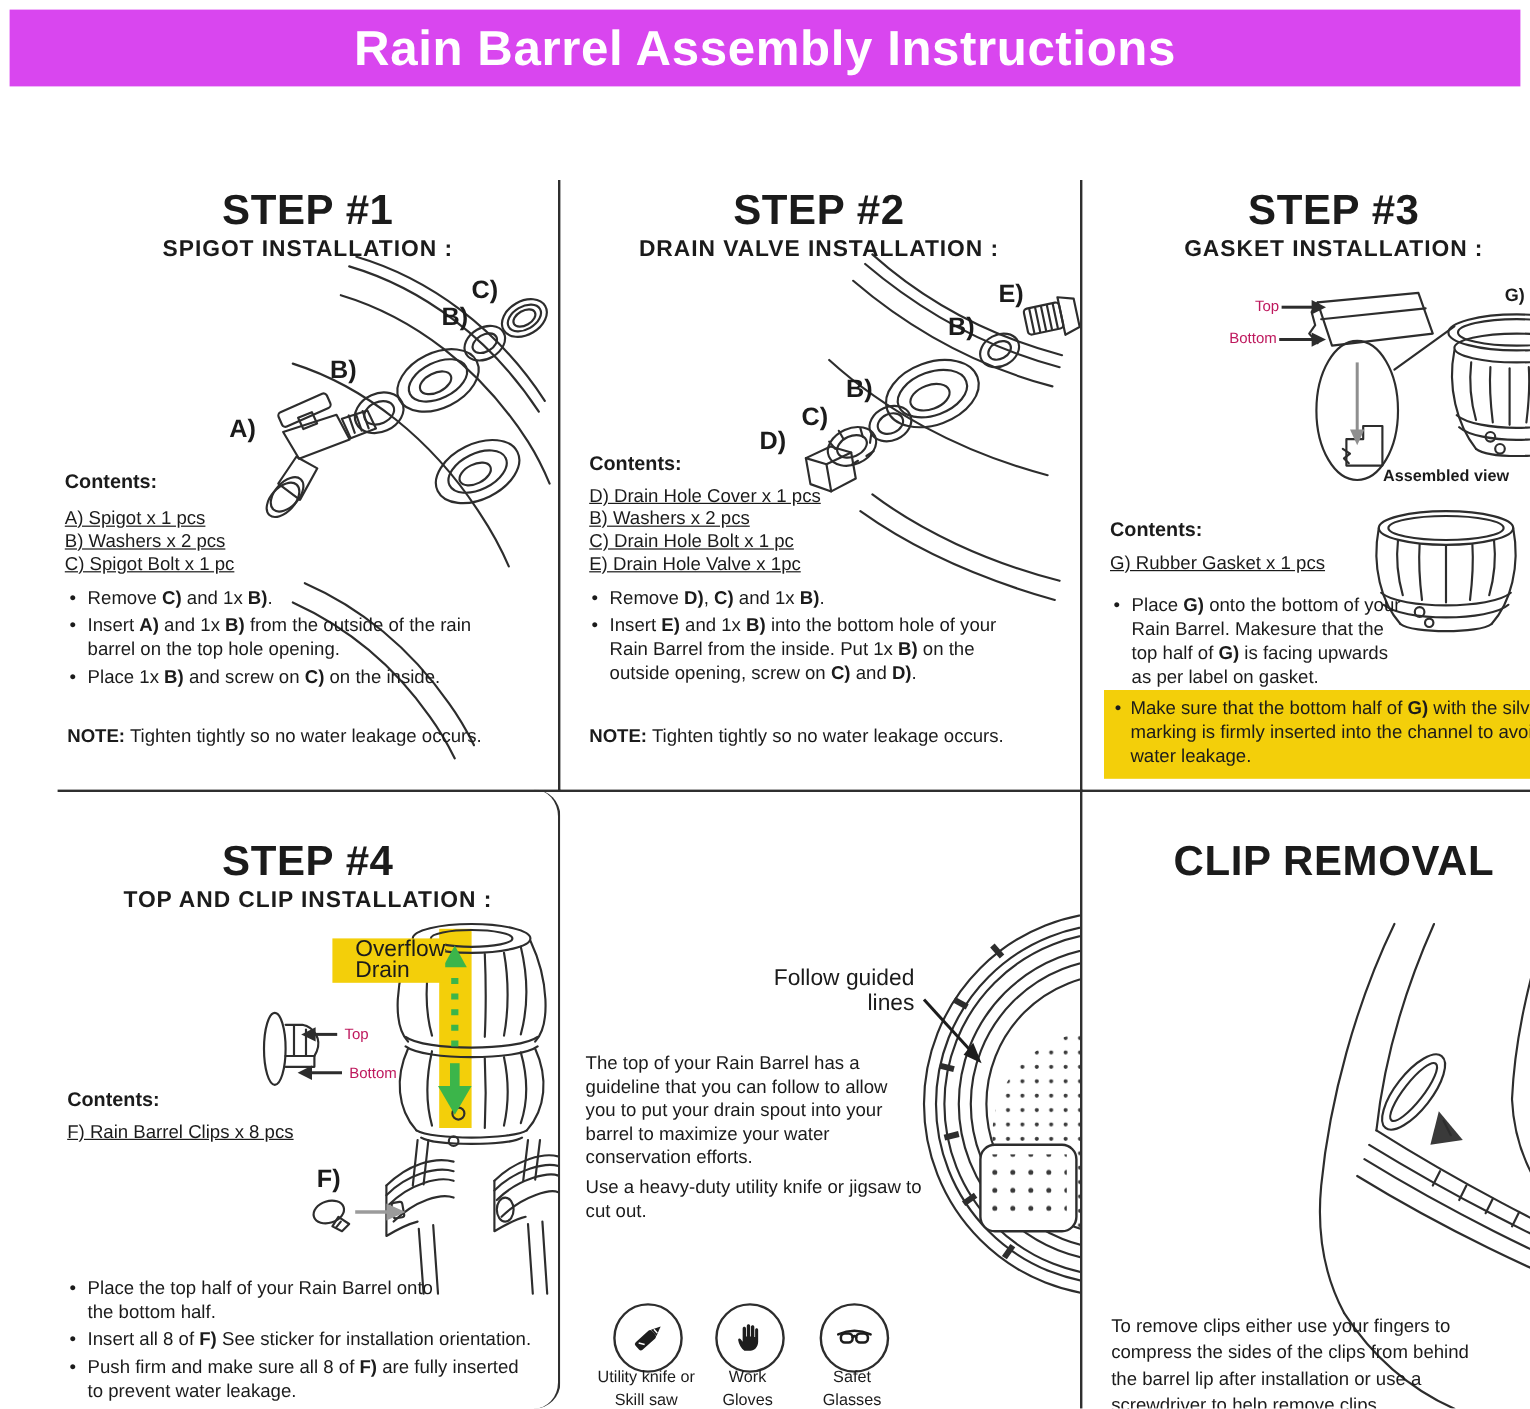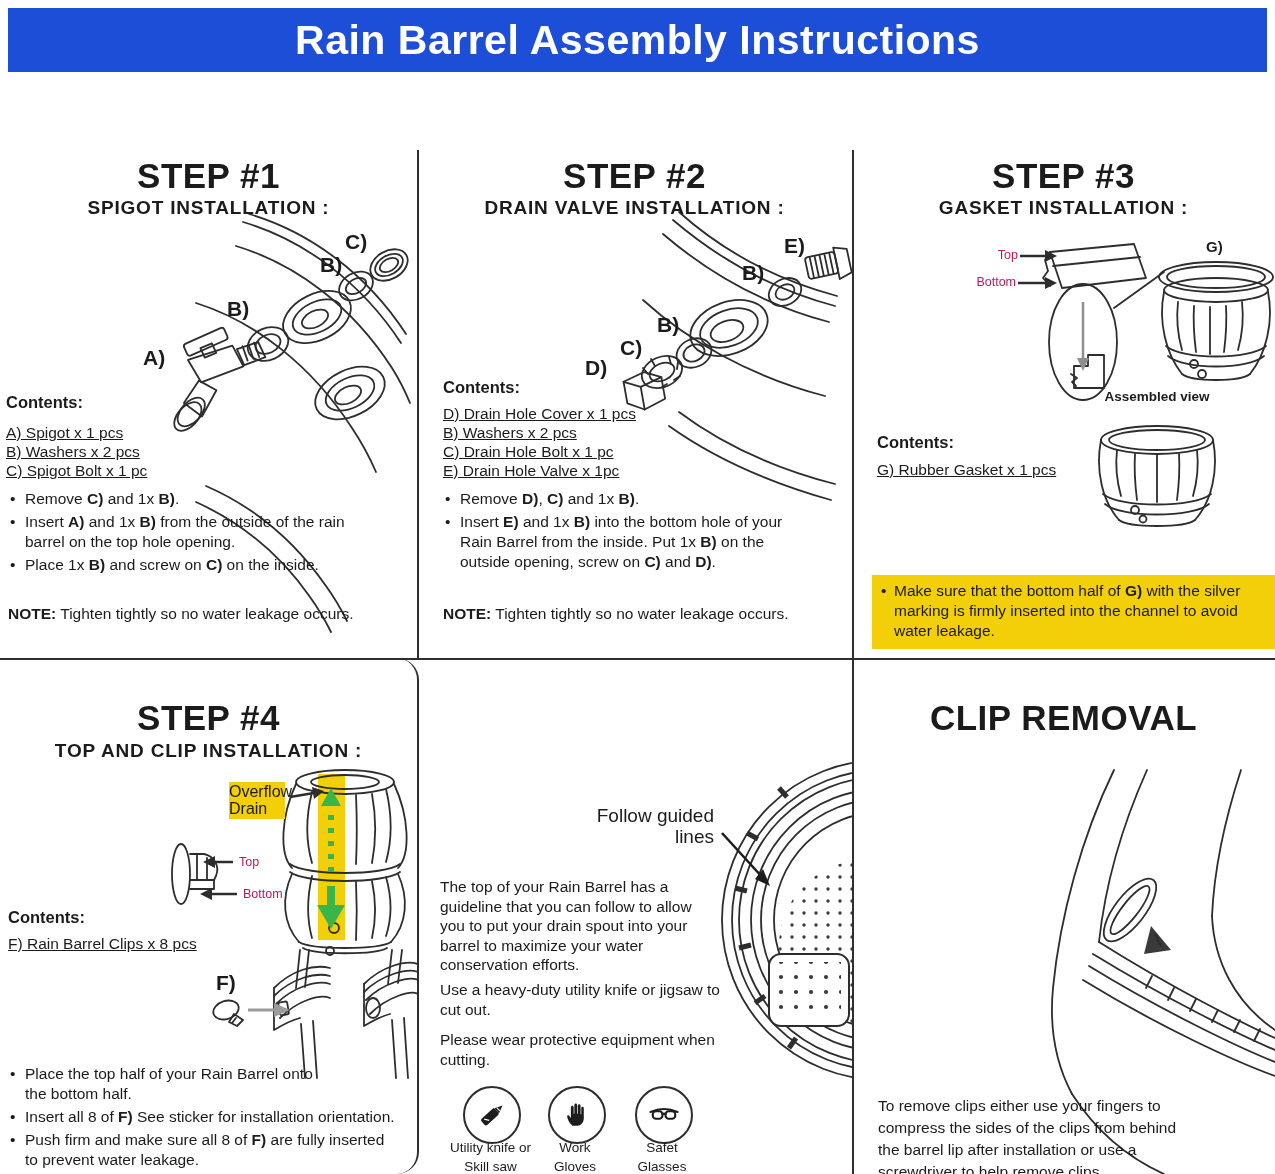--- a/index.html
+++ b/index.html
@@ -1,26 +1,26 @@
 <!DOCTYPE html>
 <html><head>
 <meta charset="utf-8">
 <title>Rain Barrel Assembly Instructions</title>
 <style>
   html,body{margin:0;padding:0;background:#fff;}
   #page{position:relative;width:1275px;height:1174px;background:#fff;overflow:hidden;
         font-family:"Liberation Sans","DejaVu Sans",sans-serif;color:#1b1b1b;}
 
   
-  .header{position:absolute;left:8px;top:8px;right:8px;height:64px;background:#1d4ed8;
+  .header{position:absolute;left:8px;top:8px;right:8px;height:64px;background:#d946ef;
           display:flex;align-items:center;justify-content:center;}
   .header h1{margin:0;color:#fff;font-size:41px;font-weight:bold;letter-spacing:.5px;}
 
   
-  .cell{position:absolute;overflow:hidden;}
+  .cell{position:absolute;overflow:hidden;margin-left:48px;}
   #cell1{left:0;top:150px;width:417px;height:508px;border-right:2px solid #2f2f2f;border-bottom:2px solid #2f2f2f;}
   #cell2{left:417px;top:150px;width:435px;height:508px;border-right:2px solid #2f2f2f;border-bottom:2px solid #2f2f2f;}
   #cell3{left:852px;top:150px;width:423px;height:508px;border-bottom:2px solid #2f2f2f;}
   #cell4{left:0;top:658px;width:417px;height:516px;border-right:2px solid #2f2f2f;border-radius:22px;}
   #cell5{left:417px;top:658px;width:435px;height:516px;border-right:2px solid #2f2f2f;}
   #cell6{left:852px;top:658px;width:423px;height:516px;}
 
   .cell-title{position:absolute;left:0;right:0;text-align:center;font-size:35px;font-weight:bold;letter-spacing:.5px;}
   .cell-sub{position:absolute;left:0;right:0;text-align:center;font-size:19px;font-weight:bold;letter-spacing:.8px;}
   .r1 .cell-title{top:6px;} .r1 .cell-sub{top:47px;}
@@ -39,21 +39,21 @@
   .bullet::before{content:"\2022";position:absolute;left:2px;top:0;}
   .note-line{position:absolute;font-size:15.5px;}
 
   .part-label{position:absolute;font-weight:bold;font-size:21px;}
   .tiny-label{position:absolute;font-size:12.5px;color:#be185d;}
   .g-label{position:absolute;font-weight:bold;font-size:15px;}
   .cap-label{position:absolute;font-weight:bold;font-size:13.5px;text-align:center;}
   .hl-block{position:absolute;background:#F3CF0A;padding:6px 6px 8px 22px;font-size:15.5px;line-height:20px;}
   .hl-block::before{content:"\2022";position:absolute;left:9px;top:6px;}
 
-  .overflow-label{position:absolute;background:#F3CF0A;font-size:16px;line-height:16.5px;padding:2px 0;}
+  .overflow-label{position:absolute;background:#F3CF0A;font-size:19px;line-height:16.5px;padding:2px 19px;}
   .note-box{position:absolute;background:#F3CF0A;border:1px solid #caa900;padding:6px 7px;
             font-size:12.5px;line-height:15.2px;}
 
   .callout{position:absolute;font-size:19px;line-height:21px;text-align:right;}
   .para{position:absolute;font-size:15.5px;line-height:19.5px;}
   .para6{position:absolute;font-size:15.5px;line-height:22px;}
 
   .safety-icon{position:absolute;width:54px;height:54px;border:2px solid #2d2d2d;border-radius:50%;
                display:flex;align-items:center;justify-content:center;}
   .safety-label{position:absolute;font-size:13.5px;line-height:19px;text-align:center;}
@@ -236,20 +236,23 @@
     <div class="cell-title">STEP #3</div>
     <div class="cell-sub">GASKET INSTALLATION :</div>
     <span class="tiny-label" style="left:130px;top:98px;width:36px;text-align:right">Top</span>
     <span class="tiny-label" style="left:112px;top:125px;width:52px;text-align:right">Bottom</span>
     <span class="g-label" style="left:354px;top:88px">G)</span>
     <span class="cap-label" style="left:240px;top:239px;width:130px">Assembled view</span>
     <div class="contents-h" style="left:25px;top:283px">Contents:</div>
     <div class="contents" style="left:25px;top:310px">
       <div>G) Rubber Gasket x 1 pcs</div>
     </div>
+    <div class="bullets" style="left:26px;top:345px;width:242px">
+      <div class="bullet">Place <b>G)</b> onto the bottom of your Rain Barrel. Makesure that the top half of <b>G)</b> is facing upwards as per label on gasket.</div>
+    </div>
     <div class="hl-block" style="left:20px;top:425px;width:384px">Make sure that the bottom half of <b>G)</b> with the silver marking is firmly inserted into the channel to avoid water leakage.</div>
   </div>
 
   <div class="cell r2" id="cell4">
     <svg class="diagram" viewBox="0 0 417 516">
       <rect x="318" y="116" width="27" height="166" fill="#F3CF0A"></rect>
       <g class="la">
         <ellipse cx="345" cy="124" rx="49" ry="12"></ellipse>
         <ellipse cx="345" cy="124" rx="34" ry="7"></ellipse>
         <path d="M296,126 C281,158 279,196 292,210"></path>
@@ -361,21 +364,20 @@
       <circle cx="465" cy="262" r="108" fill="#ffffff" stroke="#2d2d2d" stroke-width="1.8"></circle>
       <circle cx="448" cy="288" r="86" fill="url(#dots1)"></circle>
       <rect x="352" y="296" width="80" height="72" rx="12" fill="#ffffff" stroke="#2d2d2d" stroke-width="2"></rect>
       <rect x="360" y="304" width="64" height="56" fill="url(#dots2)"></rect>
       <line x1="305" y1="175" x2="346" y2="220" stroke="#1c1c1c" stroke-width="2.5"></line>
       <polygon points="338,221 353,228 346,211" fill="#1c1c1c"></polygon>
     </svg>
     <div class="callout" style="left:140px;top:147px;width:157px">Follow guided lines</div>
     <div class="para" style="left:23px;top:219px;width:258px">The top of your Rain Barrel has a guideline that you can follow to allow you to put your drain spout into your barrel to maximize your water conservation efforts.</div>
     <div class="para" style="left:23px;top:322px;width:300px">Use a heavy-duty utility knife or jigsaw to cut out.</div>
-    <div class="para" style="left:23px;top:372px;width:306px">Please wear protective equipment when cutting.</div>
 
     <div class="safety-icon" style="left:46px;top:428px">
       <svg width="34" height="34" viewBox="0 0 24 24">
         <g transform="rotate(-42 12 12)">
           <rect x="3.5" y="9" width="13" height="6" rx="1.5" fill="#1d1d1d"></rect>
           <polygon points="16.5,9.6 22,12 16.5,14.4" fill="#1d1d1d"></polygon>
           <line x1="18" y1="10.5" x2="18" y2="13.5" stroke="#fff" stroke-width=".8"></line>
           <line x1="6" y1="10.5" x2="8" y2="13.5" stroke="#fff" stroke-width=".9"></line>
         </g>
       </svg>

